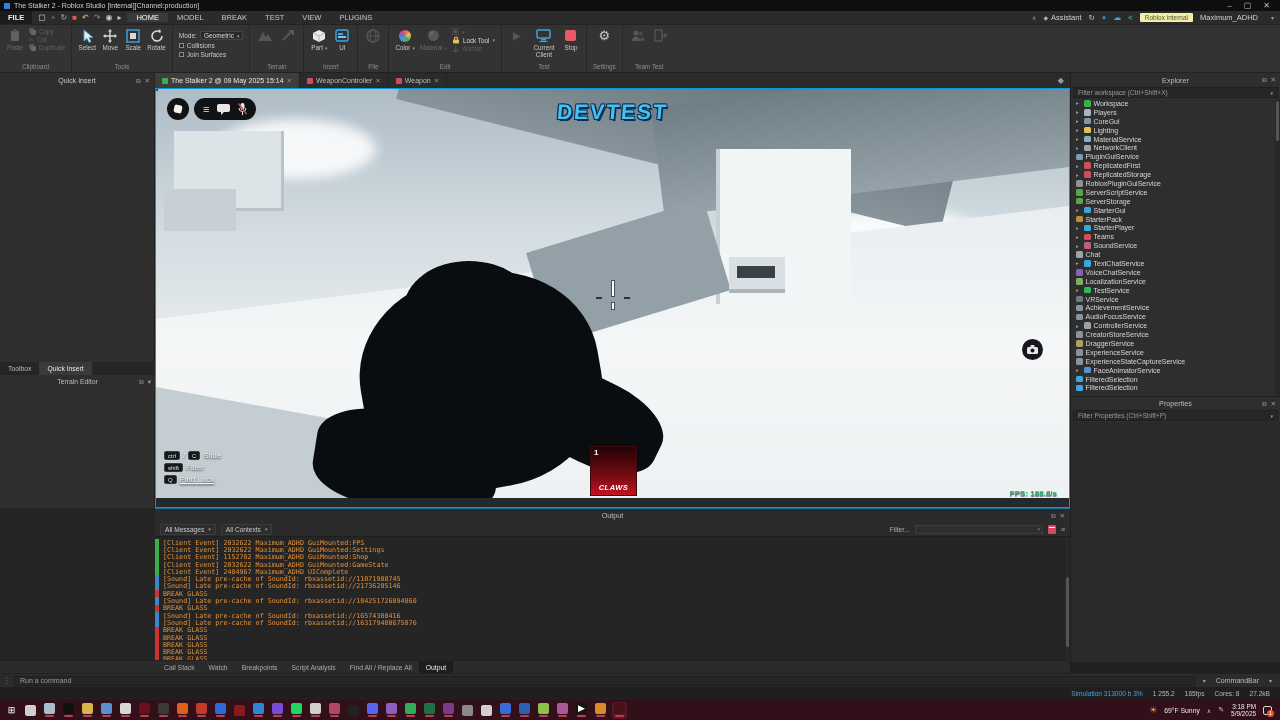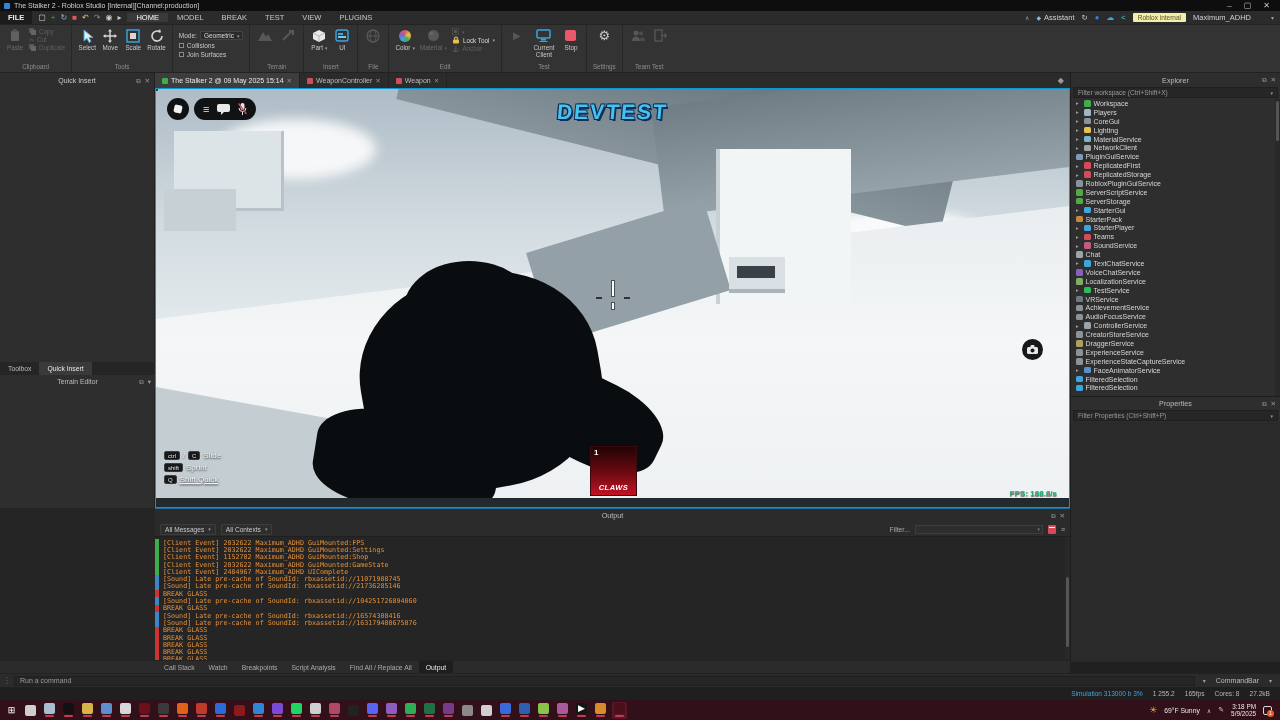--- a/index.html
+++ b/index.html
@@ -200,21 +200,21 @@
     <span style="font-size:6px;color:#9a9a9a">∧</span>
     <span class="row" style="gap:3px">
       <span style="color:#8fb6d8;font-size:6px">◆</span>
       <span>Assistant</span>
     </span>
     <span style="color:#c9c9c9">↻</span>
     <span style="color:#2f86d6">●</span>
     <span style="color:#3da5e0;font-size:8px">☁</span>
     <span style="color:#2fae9a;font-weight:bold">&lt;</span>
     <span class="badge">Roblox internal</span>
-    <span class="row" style="gap:20px">
+    <span class="row" style="gap:13px">
       <span>Maximum_ADHD</span>
       <span style="font-size:6px;color:#9a9a9a">▾</span>
     </span>
   </div>
 </div>
 
 <div id="ribbon">
   <div class="rgroup">
     <div class="rg-items">
       <div class="rbtn dis">
@@ -608,26 +608,26 @@
 
   <div class="kb-row">
         <span class="key">ctrl</span>
         <span style="font-size:7px">/</span>
         <span class="key">C</span>
         <span>Slide</span>
       </div>
       <div class="kb-row">
         <span class="key">shift</span>
 
-        <span>Sprint</span>
+        <span>Filter</span>
       </div>
       <div class="kb-row">
         <span class="key">Q</span>
 
-        <span class="kb-underline">Shift Quick</span>
+        <span class="kb-underline">Find Lock</span>
       </div>
     </div>
 
   <div class="hotbar">
     <span class="slotnum">1</span>
     <span class="hname">CLAWS</span>
   </div>
 
   <div class="fps">FPS: 188.8/s</div>
 </div>

